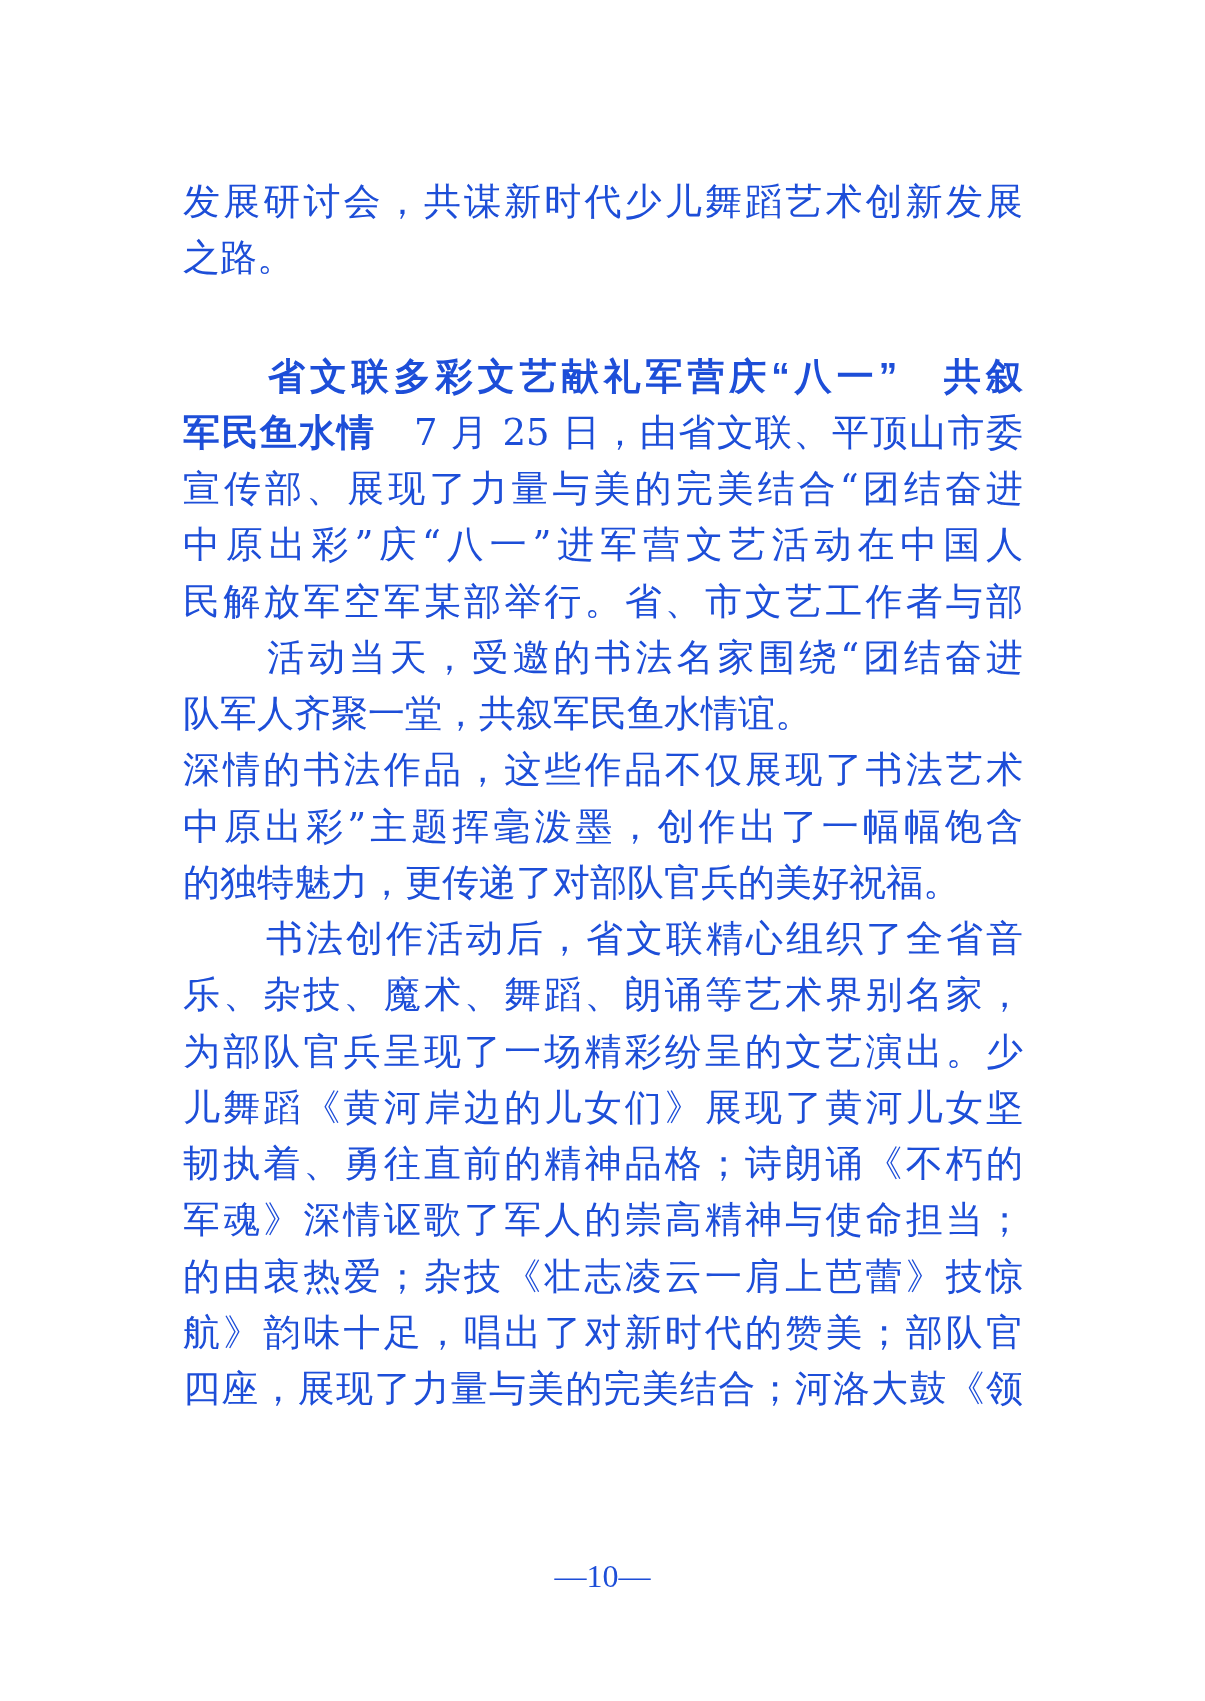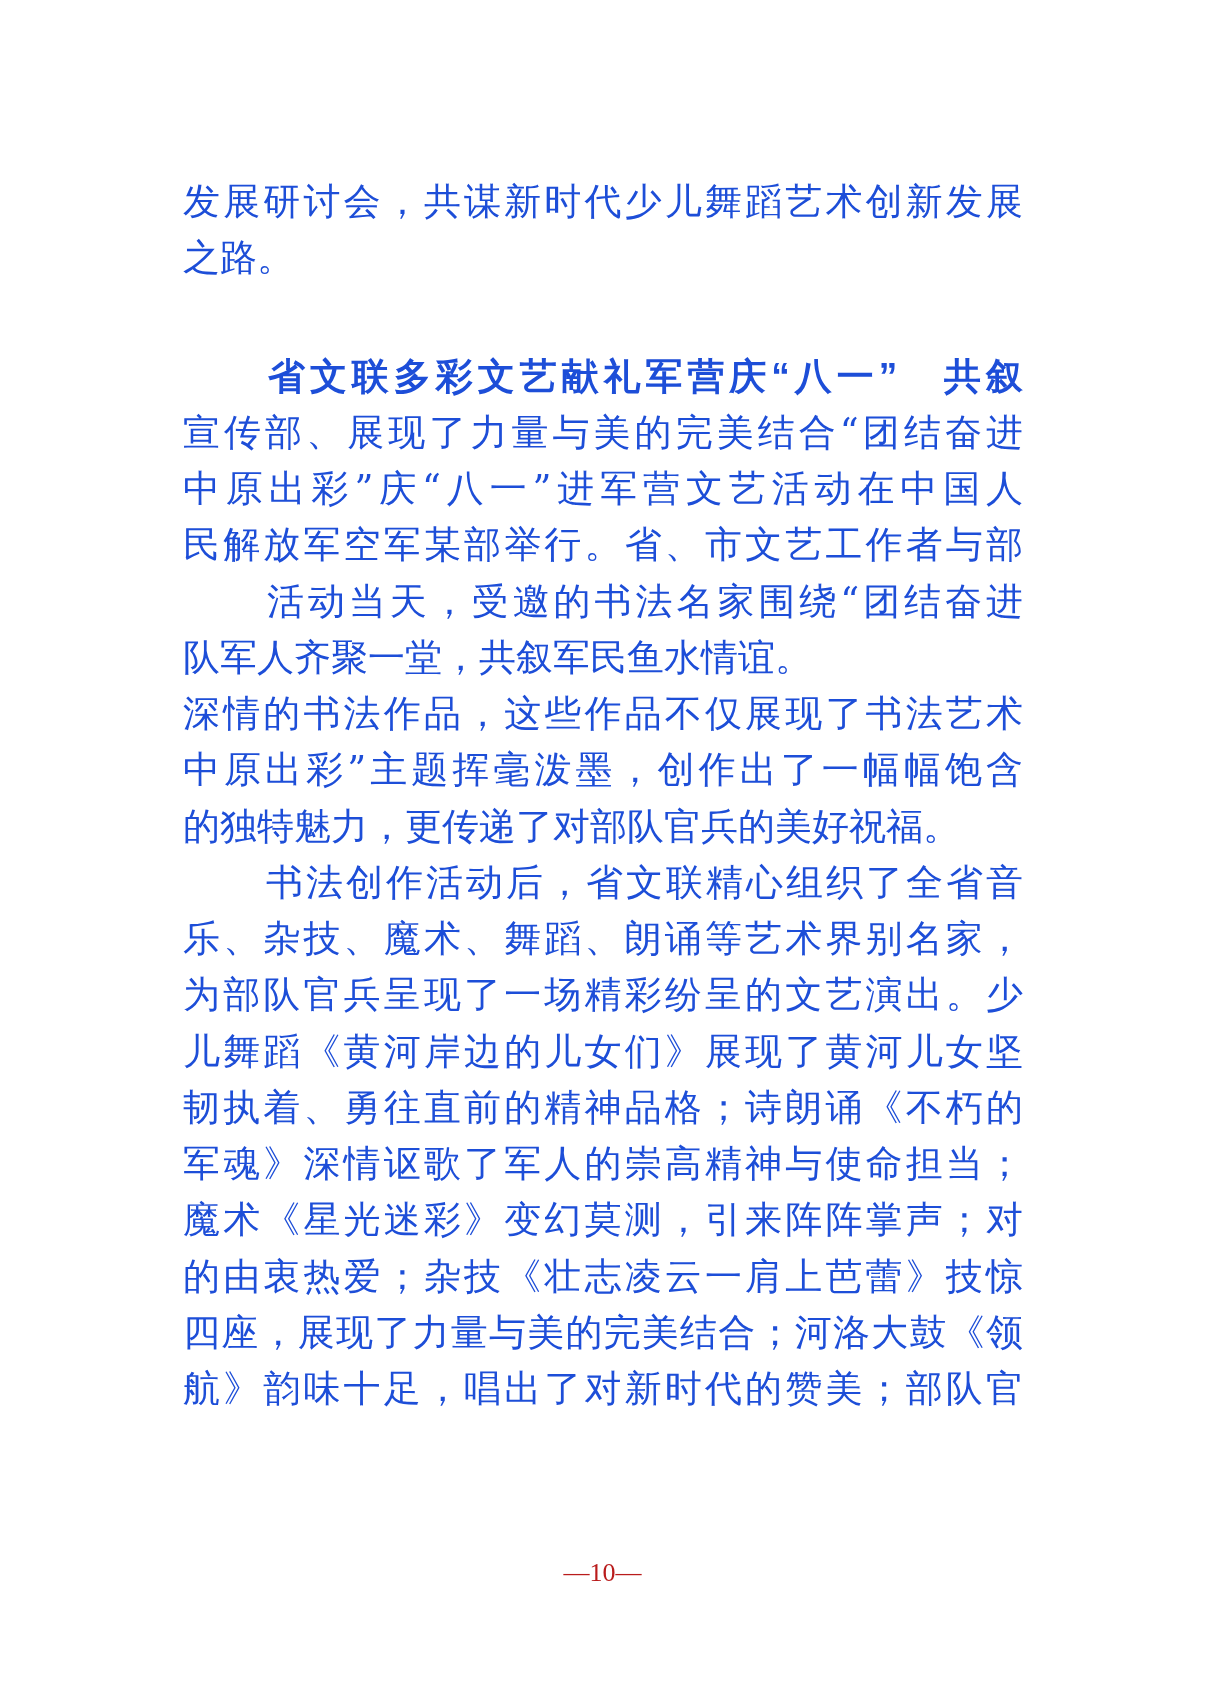--- a/index.html
+++ b/index.html
@@ -14,51 +14,51 @@
     height: 56.25px; line-height: 56.25px; font-size: 37px;
     text-align: justify; text-align-last: justify; white-space: nowrap;
     overflow: visible;
   }
   .line.last { text-align-last: left; }
   .line.gap { height: 62px; }
   .indent { display: inline-block; width: 80px; }
   .bold { font-family: Liberation Sans, sans-serif; font-weight: bold; }
   .page-number {
     position: absolute; left: 0; width: 1205px; top: 1558px; text-align: center;
-    font-family: "Liberation Serif", "DejaVu Serif", serif; font-size: 26px; color: #b91c1c;
+    font-family: "Liberation Serif", "DejaVu Serif", serif; font-size: 32px; color: #1d4ed8;
   }
 </style>
 </head>
 <body>
 
 <div class="page">
   <div class="text-block">
 
     <div class="line">发展研讨会，共谋新时代少儿舞蹈艺术创新发展</div>
     <div class="line last">之路。</div>
     <div class="line gap"></div>
 
     <div class="line"><span class="indent"></span><span class="bold">省文联多彩文艺献礼军营庆“八一”　共叙</span></div>
+    <div class="line"><span class="bold">军民鱼水情</span><span>　7 月 25 日，由省文联、平顶山市委</span></div>
 
     <div class="line">宣传部、展现了力量与美的完美结合“团结奋进</div>
     <div class="line">中原出彩”庆“八一”进军营文艺活动在中国人</div>
     <div class="line">民解放军空军某部举行。省、市文艺工作者与部</div>
     <div class="line"><span class="indent"></span><span>活动当天，受邀的书法名家围绕“团结奋进</span></div>
 
     <div class="line last">队军人齐聚一堂，共叙军民鱼水情谊。</div>
     <div class="line">深情的书法作品，这些作品不仅展现了书法艺术</div>
     <div class="line">中原出彩”主题挥毫泼墨，创作出了一幅幅饱含</div>
     <div class="line last">的独特魅力，更传递了对部队官兵的美好祝福。</div>
 
     <div class="line"><span class="indent"></span><span>书法创作活动后，省文联精心组织了全省音</span></div>
     <div class="line">乐、杂技、魔术、舞蹈、朗诵等艺术界别名家，</div>
     <div class="line">为部队官兵呈现了一场精彩纷呈的文艺演出。少</div>
     <div class="line">儿舞蹈《黄河岸边的儿女们》展现了黄河儿女坚</div>
     <div class="line">韧执着、勇往直前的精神品格；诗朗诵《不朽的</div>
     <div class="line">军魂》深情讴歌了军人的崇高精神与使命担当；</div>
-    <div class="line">魔术《星光迷彩》变幻莫测，引来阵阵掌声；对</div>
     <div class="line">的由衷热爱；杂技《壮志凌云一肩上芭蕾》技惊</div>
+    <div class="line">航》韵味十足，唱出了对新时代的赞美；部队官</div>
     <div class="line">四座，展现了力量与美的完美结合；河洛大鼓《领</div>
-    <div class="line">航》韵味十足，唱出了对新时代的赞美；部队官</div>
   </div>
 
   <div class="page-number">—10—</div>
 </div>
 
 </body></html>

